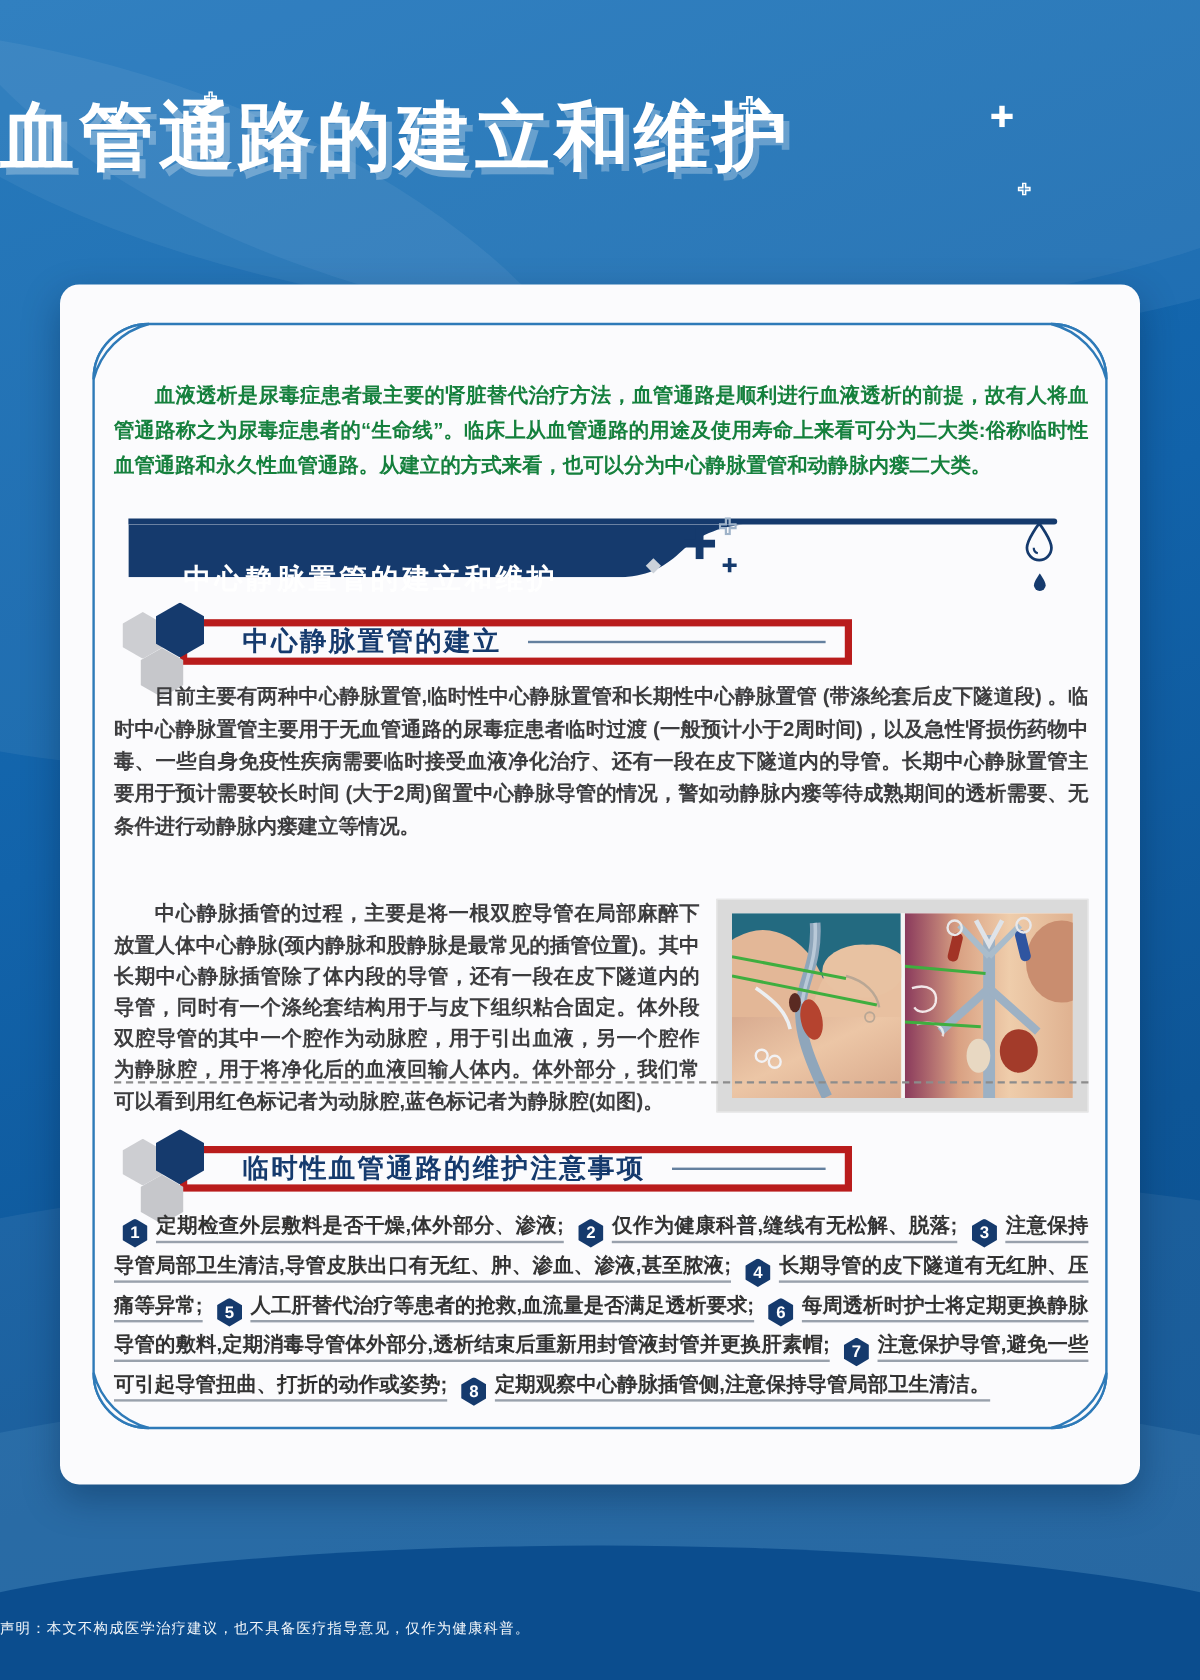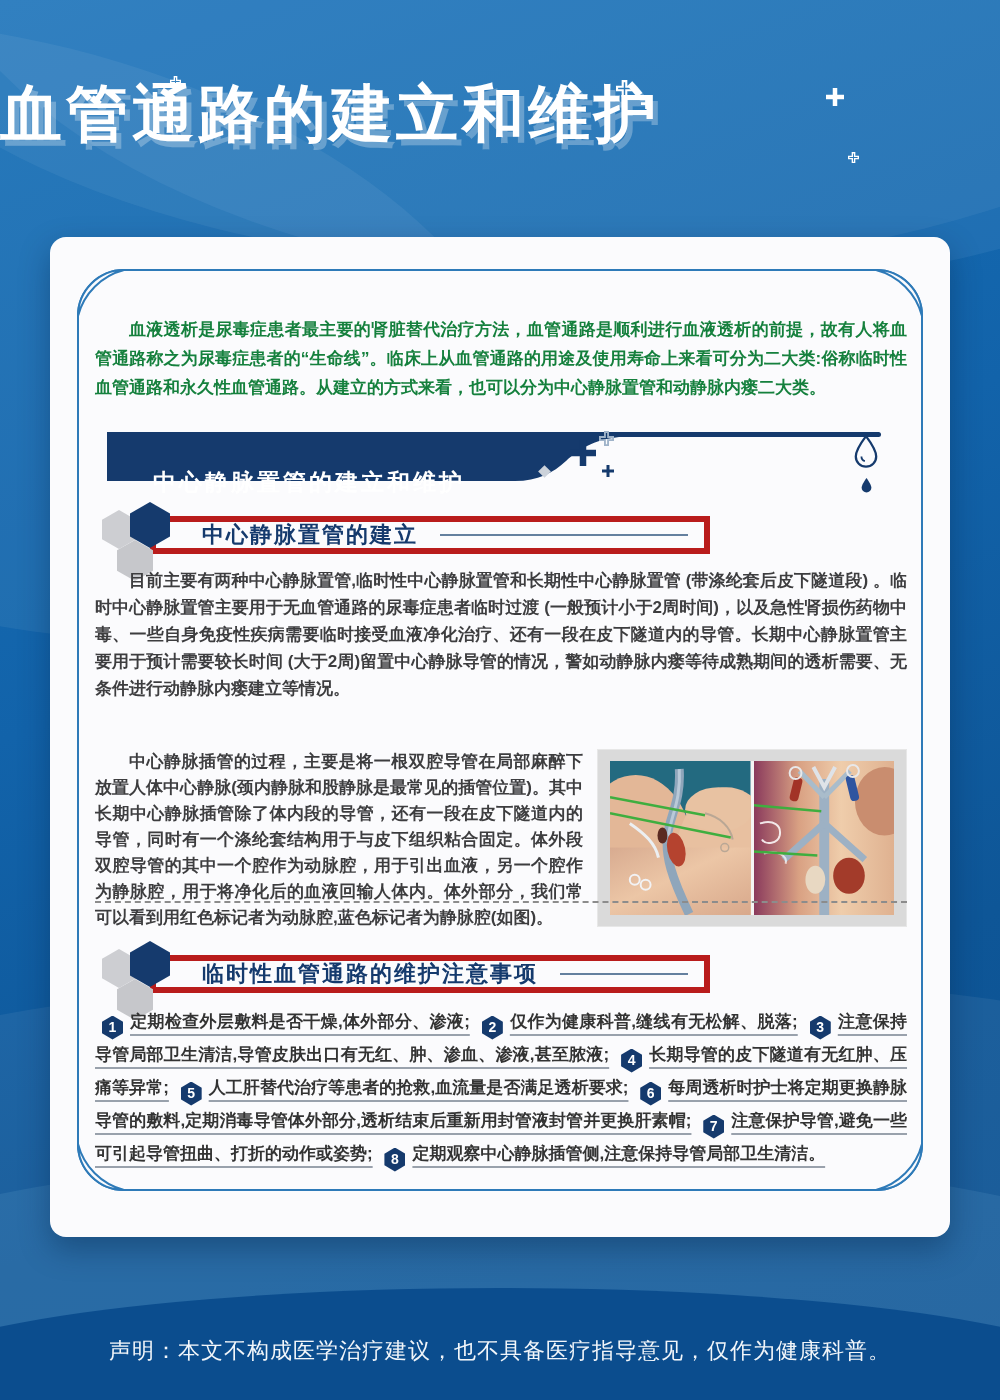--- a/index.html
+++ b/index.html
@@ -73,22 +73,22 @@
   
   .list { position:absolute; left:45px; right:43px; top:768px; font-size:17px; font-weight:700;
     color:#333333; line-height:33px; text-align:justify; }
   .num { display:inline-flex; align-items:center; justify-content:center; width:21px; height:24px;
     background:#153a6d; color:#fff; font-size:14px; font-weight:700; margin:0 7px;
     clip-path:polygon(50% 0,100% 26%,100% 74%,50% 100%,0 74%,0 26%);
     transform:translateY(5px); }
   .li-text { text-decoration:underline; text-decoration-color:#99a1ac;
     text-decoration-thickness:1.5px; text-underline-offset:7px; }
 
-  .footer { position:absolute; left:0; right:0; bottom:34px; text-align:center; color:#f2f6fa;
-    font-size:22px; letter-spacing:1px; z-index:5; }
+  .footer { position:absolute; left:0; right:0; bottom:34px; text-align:left; color:#f2f6fa;
+    font-size:12px; letter-spacing:1px; z-index:5; }
 </style>
 </head>
 <body>
 
 <div id="poster">
 
   <div class="wave w1"></div>
   <div class="wave w2"></div>
   <div class="wave w3"></div>
   <div class="wave w4"></div>

